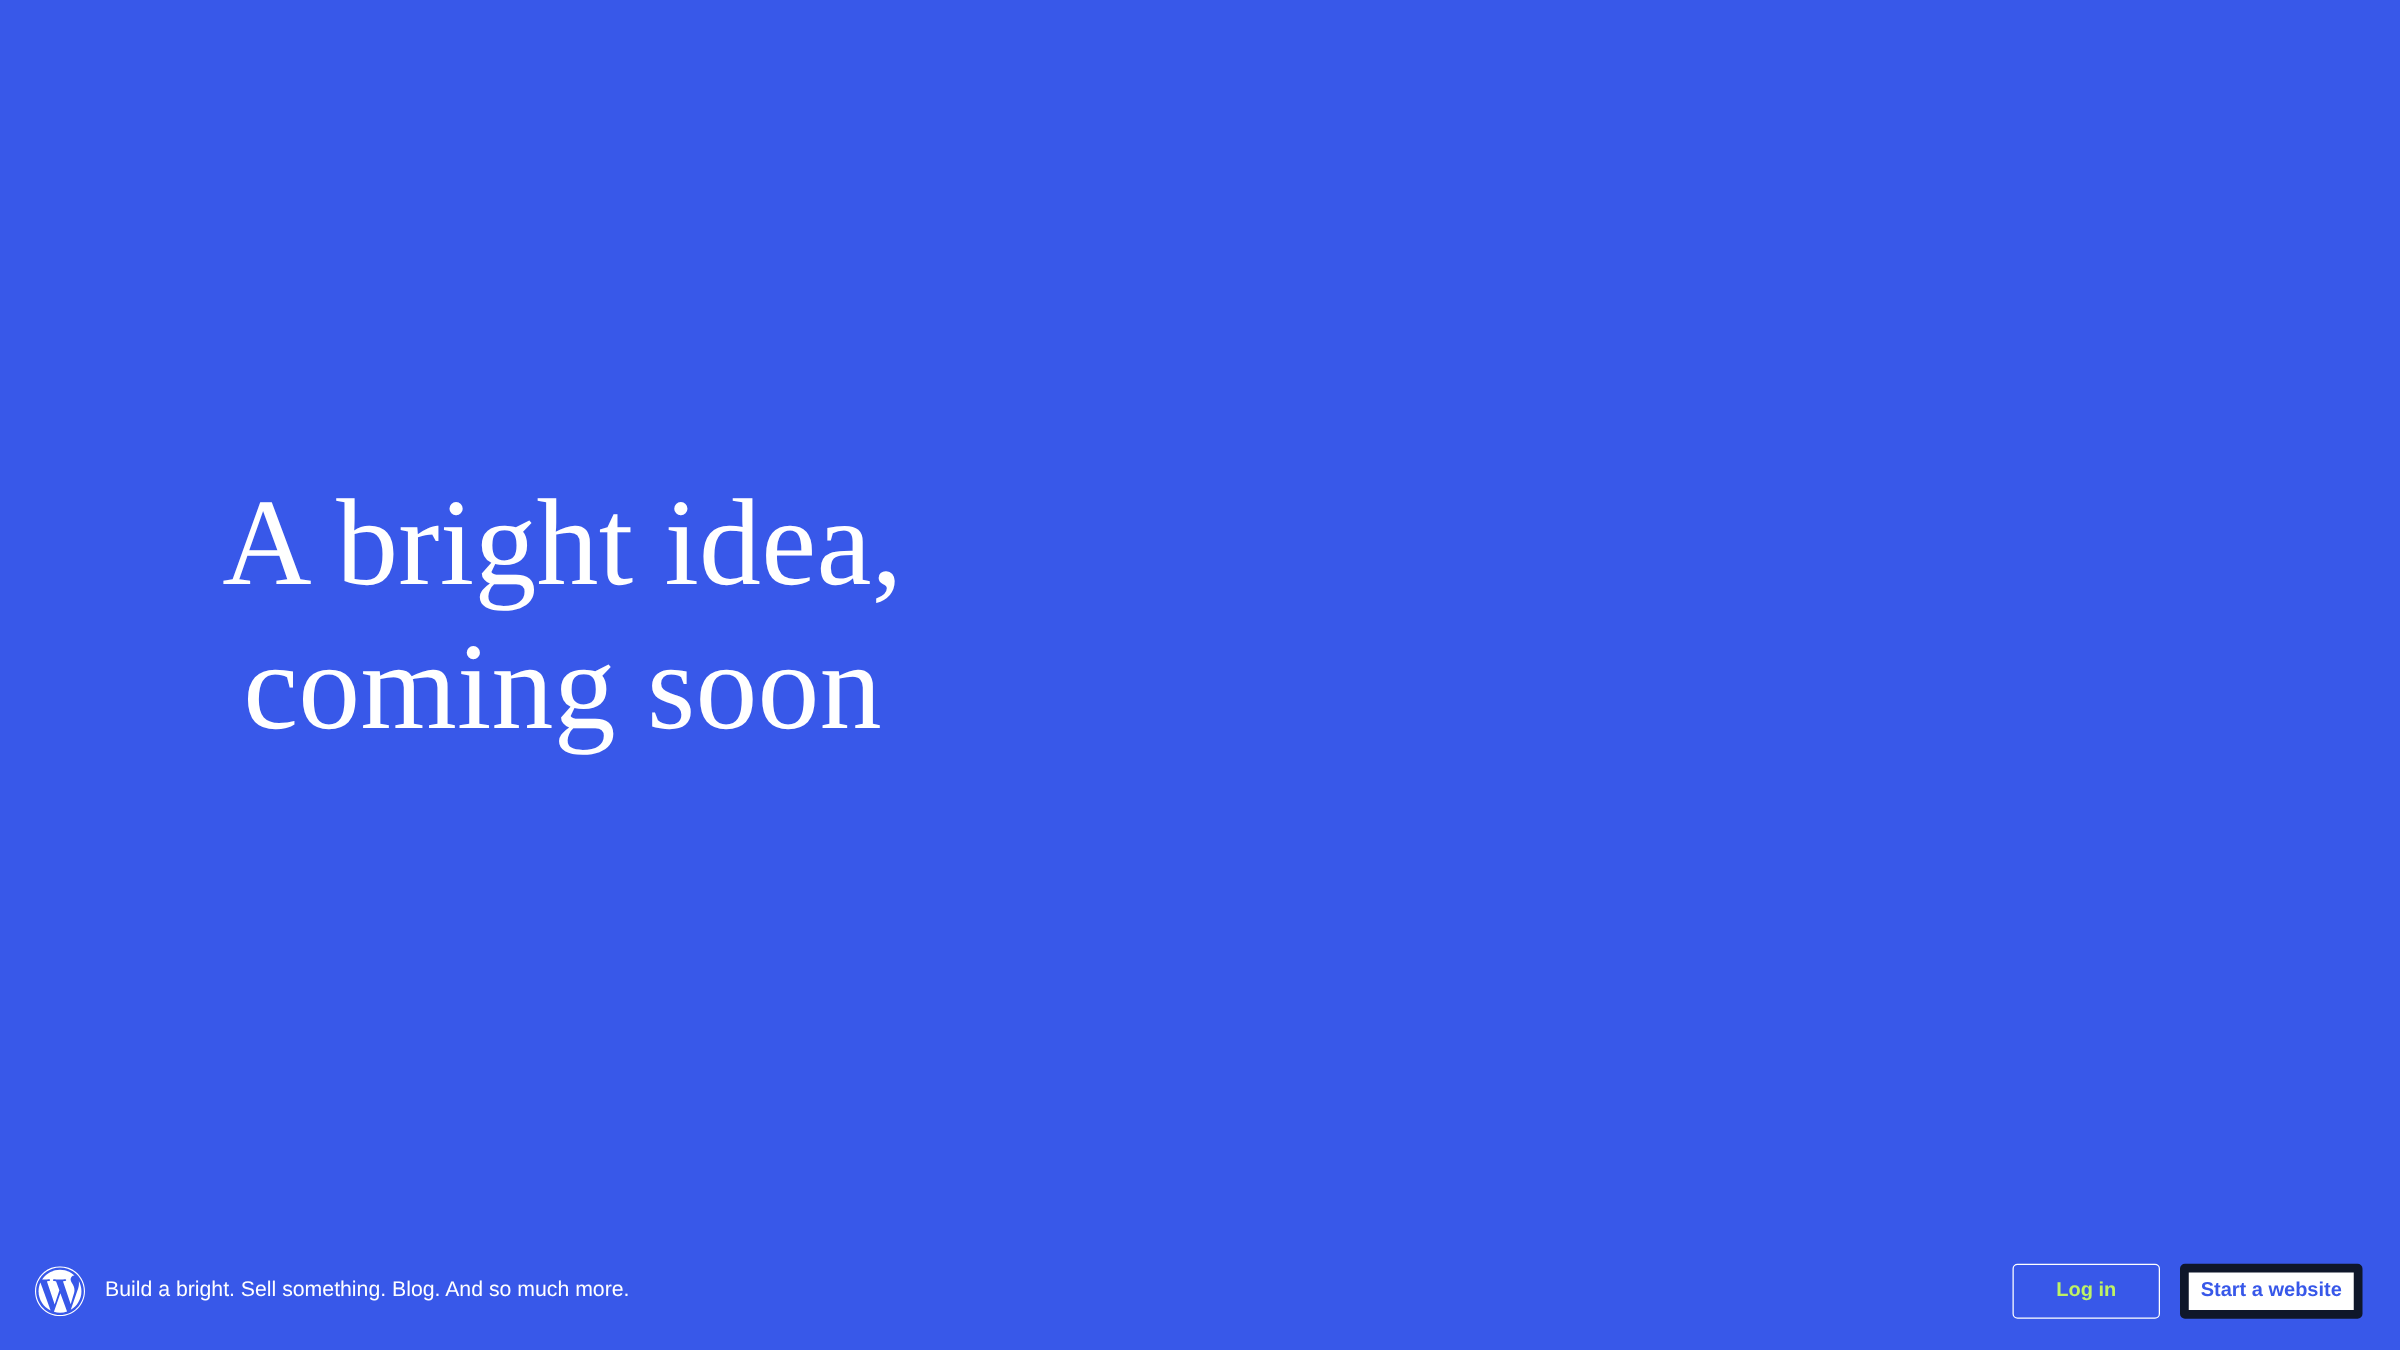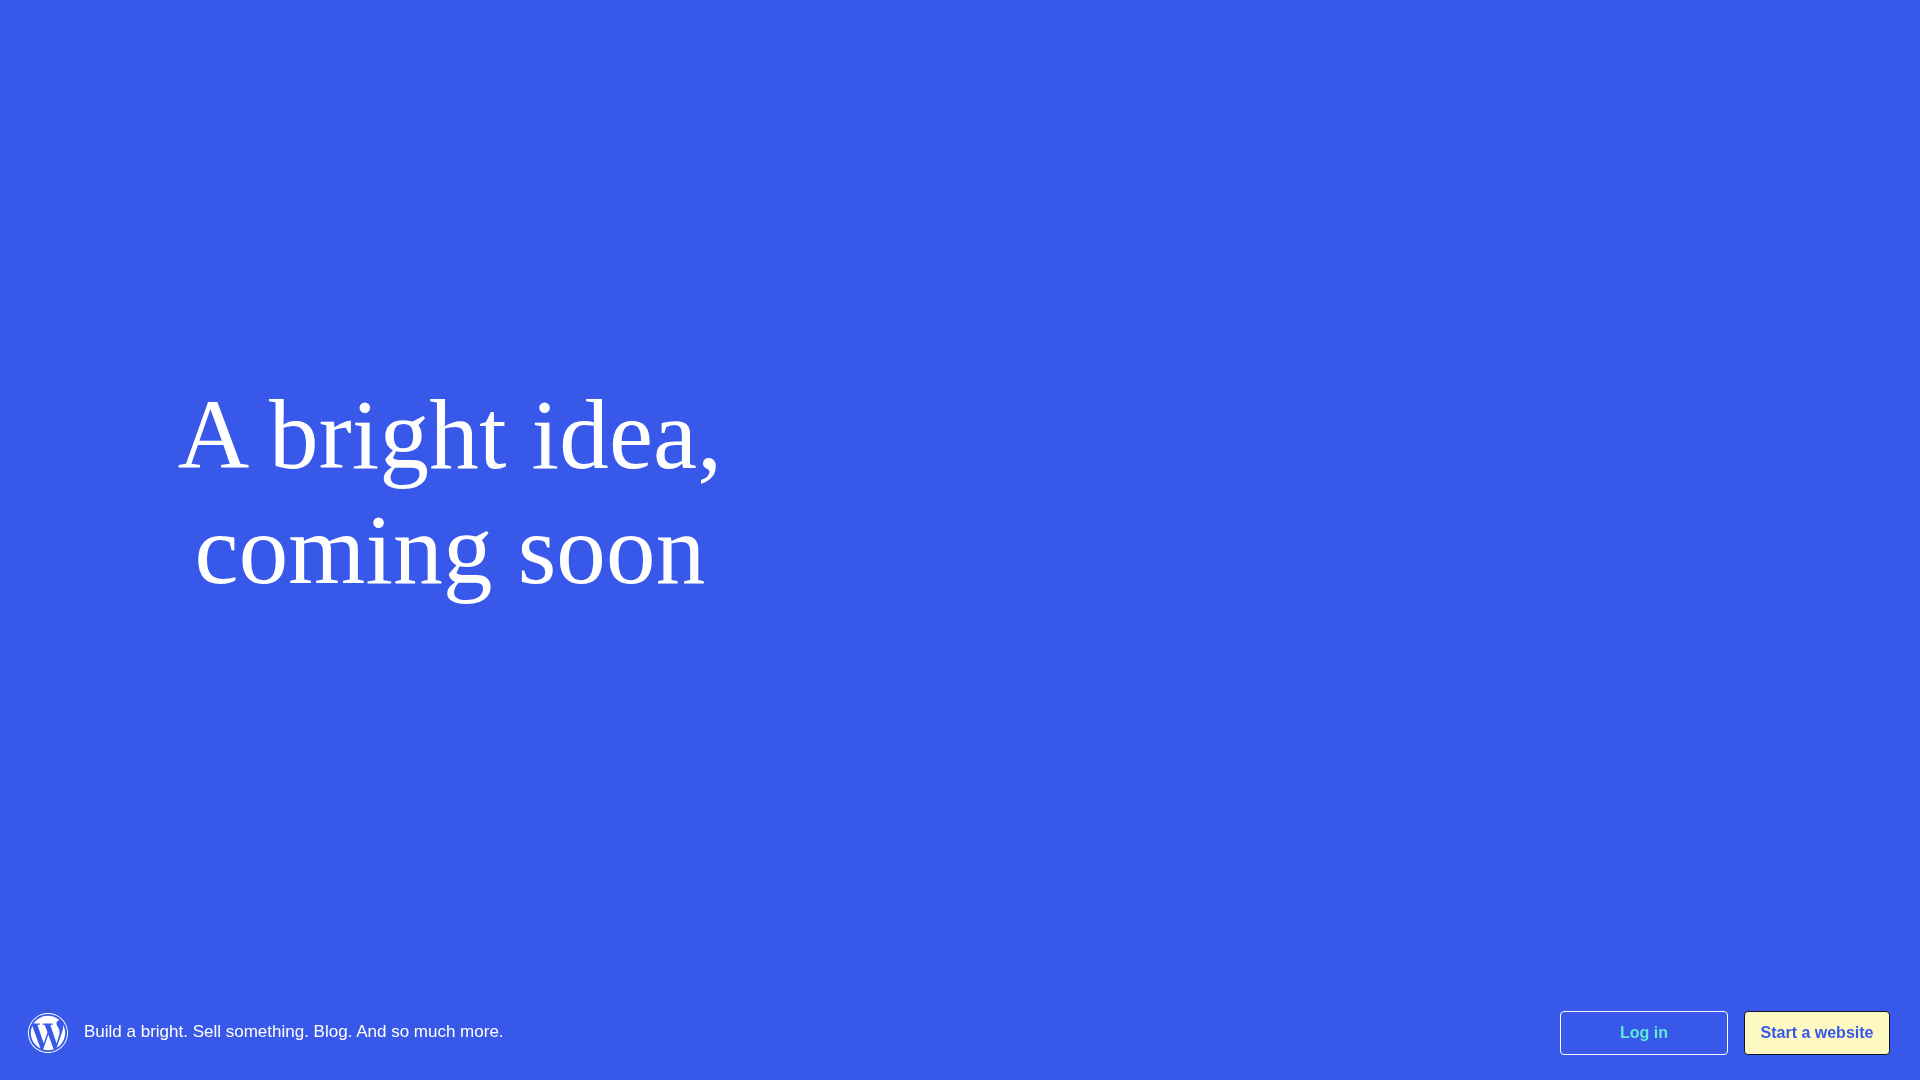--- a/index.html
+++ b/index.html
@@ -102,30 +102,30 @@
     font-size: 16px;
     font-weight: 700;
     font-family: "Liberation Sans", sans-serif;
     text-decoration: none;
     cursor: pointer;
     white-space: nowrap;
     user-select: none;
   }
 
   .btn-login {
-    width: 168px;
+    width: 118px;
     background: transparent;
     border: 1px solid #ffffff;
-    color: #5eead4;
+    color: #bef264;
   }
 
   .btn-start {
     width: 146px;
-    background: #fef9c3;
-    border: 1px solid #0f172a;
+    background: #ffffff;
+    border: 7px solid #0f172a;
     color: #3858e9;
   }
 </style>
 </head>
 <body>
 
 <div class="page">
 
   <section class="hero">
     <div class="hero-inner">

